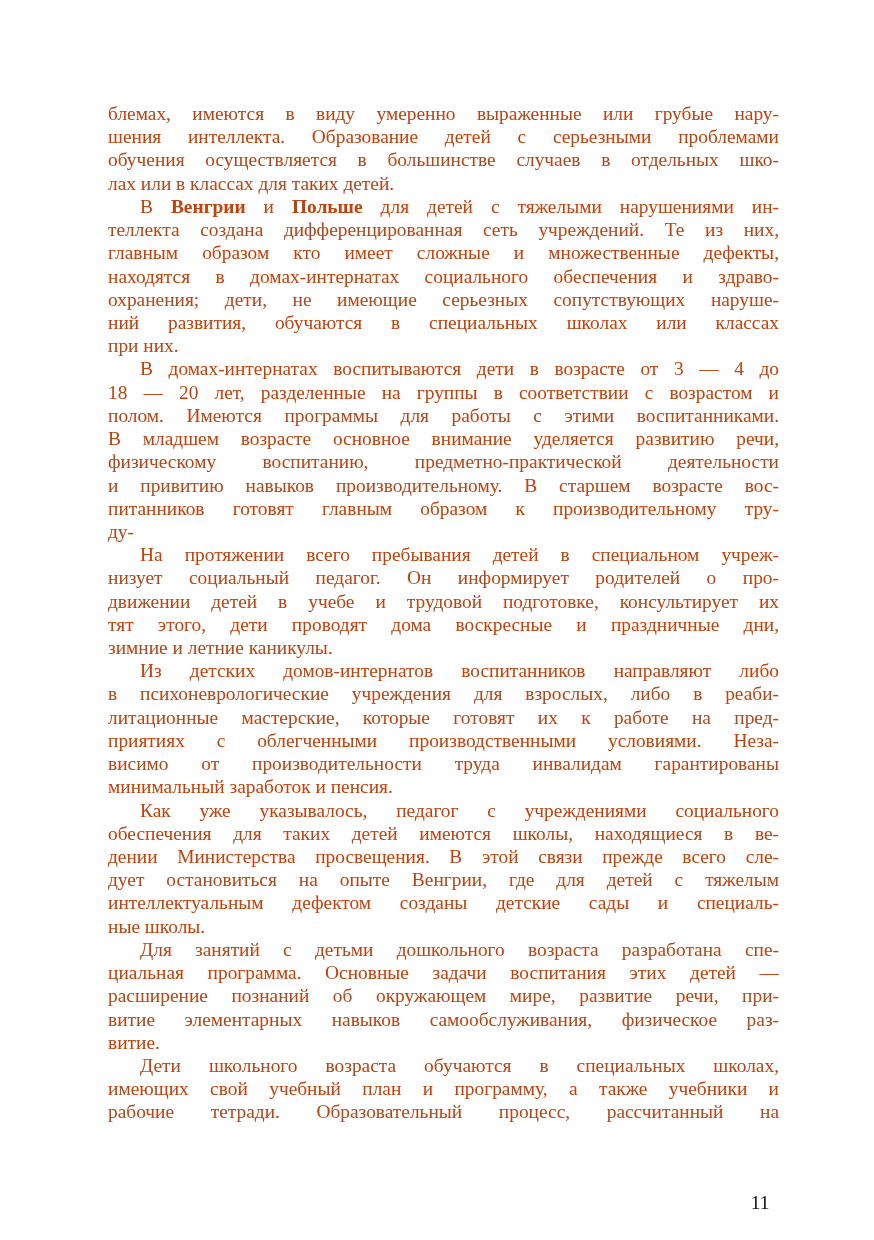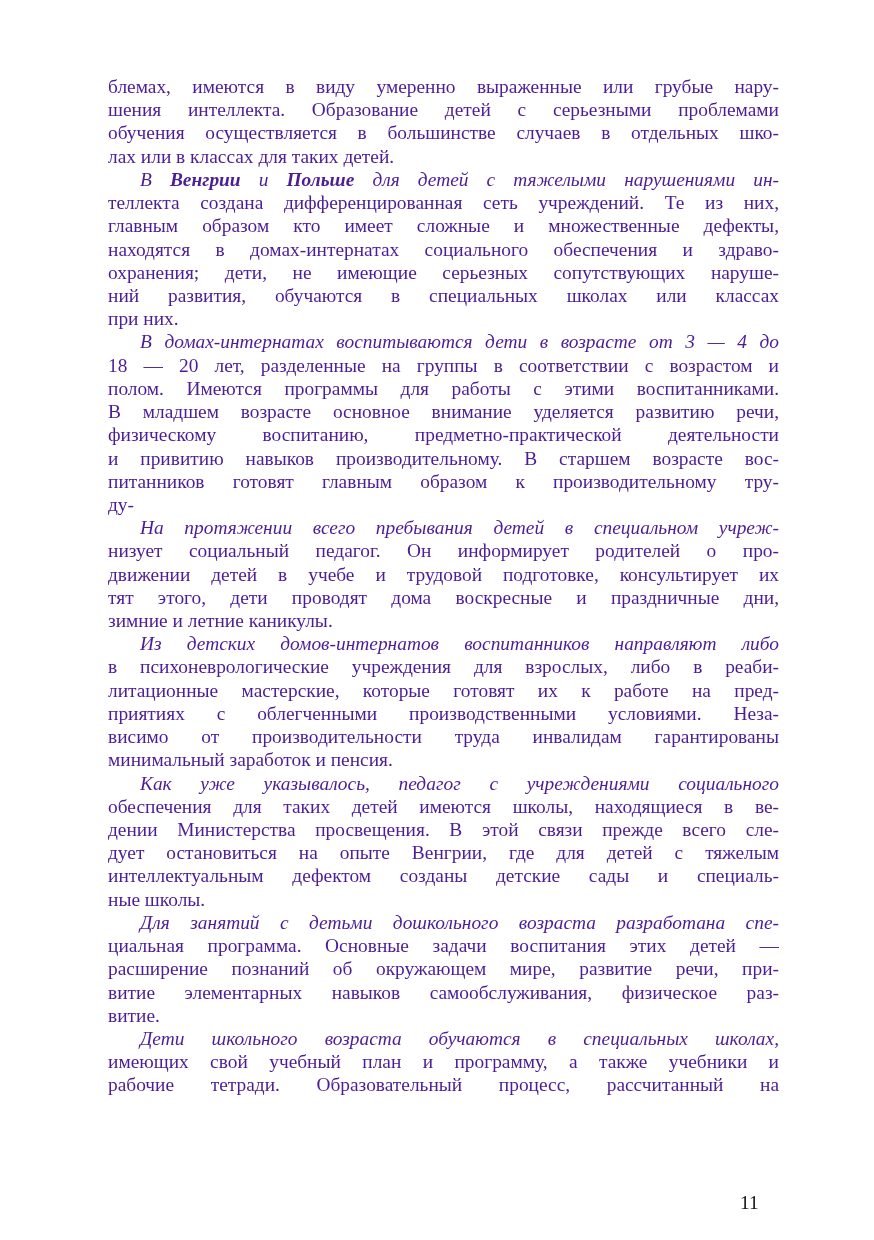--- a/index.html
+++ b/index.html
@@ -1,42 +1,42 @@
 <!DOCTYPE html>
 <html><head>
 <meta charset="utf-8">
 <style>
   html, body { margin: 0; padding: 0; background: #ffffff; }
   body { width: 874px; height: 1240px; position: relative; overflow: hidden; }
   .page {
     position: absolute;
     left: 108px;
-    top: 75px;
+    top: 102px;
     width: 671px;
     font-family: "Liberation Serif", serif;
     font-size: 19.4px;
     line-height: 23.22px;
-    color: #4c1d95;
+    color: #c2410c;
   }
   .line {
     display: block;
     height: 23.22px;
     white-space: nowrap;
     text-align: justify;
     text-align-last: justify;
   }
   .line.last { text-align-last: left; }
-  .line.indent { padding-left: 32px; font-style: italic; }
+  .line.indent { padding-left: 32px; }
   b { font-weight: bold; }
   .page-number {
     position: absolute;
     left: 740px;
     top: 1192px;
     width: 40px;
-    text-align: left;
+    text-align: center;
     font-family: "Liberation Serif", serif;
     font-size: 19.4px;
     color: #111111;
   }
 </style>
 </head>
 <body>
 
 <div class="page">
 

